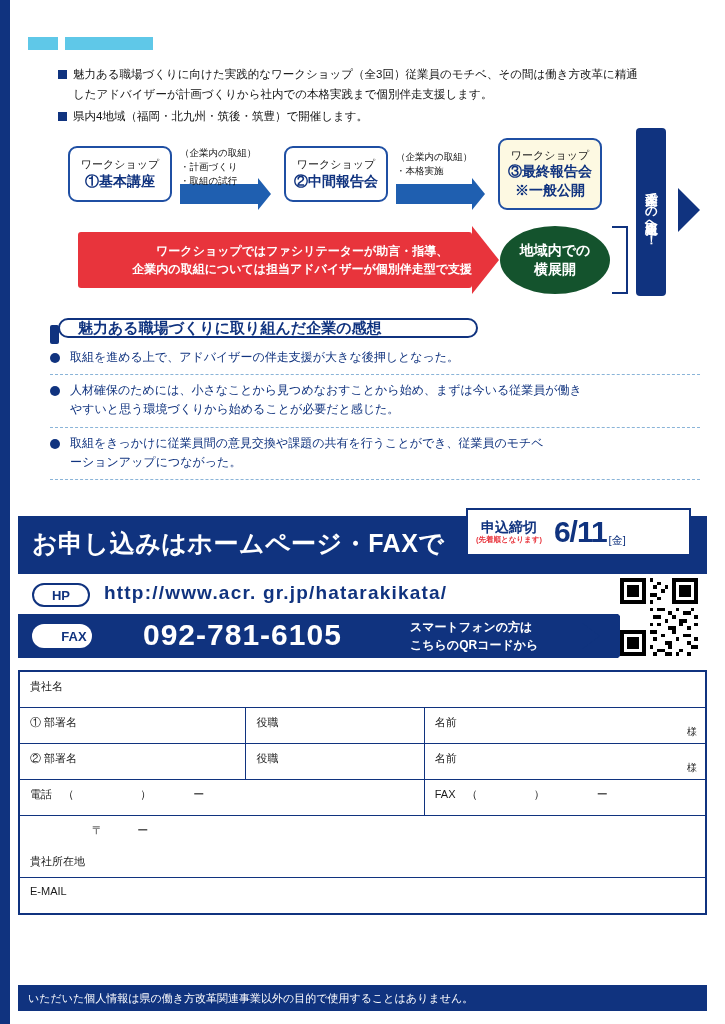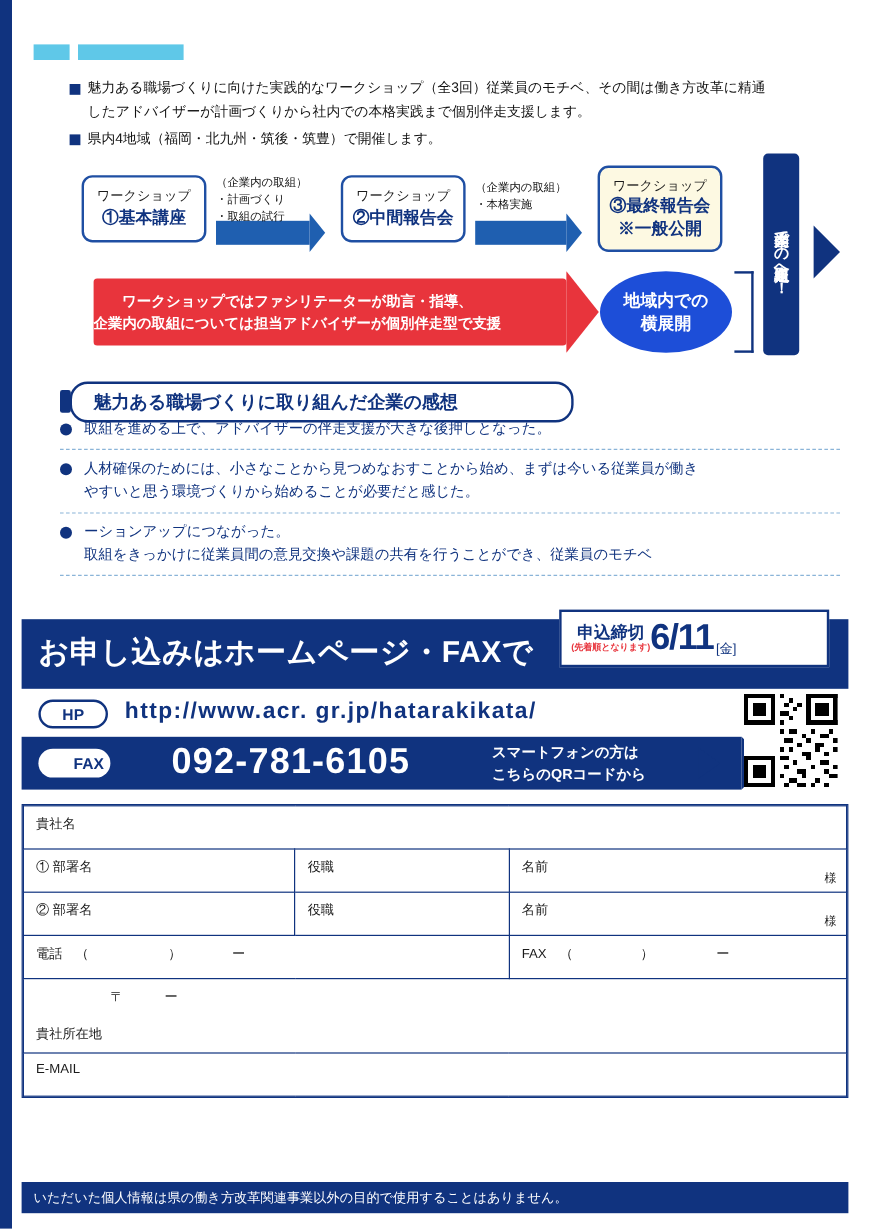--- a/index.html
+++ b/index.html
@@ -68,42 +68,42 @@
     color: #fff; font-size: 12.5px; font-weight: bold;
     writing-mode: vertical-rl; text-orientation: upright;
     display: flex; align-items: center; justify-content: center;
     letter-spacing: 0px; padding: 4px 0;
   }
 
   
   .redarrow {
     position: absolute; left: 78px; top: 232px; width: 394px; height: 56px;
     background: #e8343c; border-radius: 3px;
-    display: flex; align-items: center; justify-content: flex-start; text-align: center;
+    display: flex; align-items: center; justify-content: flex-end; text-align: center;
   }
   .redarrow .txt { color: #fff; font-size: 12px; font-weight: bold; line-height: 1.5; }
   .redarrow::after {
     content: ""; position: absolute; right: -27px; top: -6px;
     border-left: 27px solid #e8343c;
     border-top: 34px solid transparent; border-bottom: 34px solid transparent;
   }
   .ellipse {
     position: absolute; left: 500px; top: 226px; width: 110px; height: 68px;
-    background: #1d4ed8; border-radius: 50%;
+    background: #14532d; border-radius: 50%;
     display: flex; align-items: center; justify-content: center; text-align: center;
     color: #fff; font-size: 14px; font-weight: bold; line-height: 1.35;
   }
   .bracket {
     position: absolute; left: 612px; top: 226px; width: 16px; height: 68px;
     border: 2px solid #10337f; border-left: none;
   }
 
   
   .sec2 {
-    position: absolute; left: 58px; top: 318px; width: 420px; height: 34px;
+    position: absolute; left: 58px; top: 318px; width: 420px; height: 20px;
     border: 2px solid #10337f; border-radius: 15px;
     display: flex; align-items: center; padding-left: 18px;
   }
   .sec2 .t { font-size: 15px; font-weight: bold; color: #10337f; }
   .sec2::before {
     content: ""; position: absolute; left: -10px; top: 5px; width: 9px; height: 19px;
     background: #10337f; border-radius: 2px;
   }
 
   
@@ -126,21 +126,21 @@
     color: #fff; font-size: 25px; font-weight: bold; letter-spacing: 0.5px;
   }
   .deadline {
     position: absolute; left: 466px; top: 508px; width: 225px; height: 48px;
     background: #fff; border: 2px solid #10337f;
     display: flex; align-items: center; padding: 0 8px;
   }
   .dl-left { display: flex; flex-direction: column; align-items: center; line-height: 1.1; }
   .dl-l1 { font-size: 14px; font-weight: bold; color: #10337f; }
   .dl-l2 { font-size: 7.5px; color: #e8343c; font-weight: bold; }
-  .dl-date { font-size: 30px; font-weight: bold; color: #10337f; margin-left: 0; letter-spacing: -1px; }
+  .dl-date { font-size: 30px; font-weight: bold; color: #10337f; margin-left: 12px; letter-spacing: -1px; }
   .dl-day { font-size: 11px; color: #10337f; margin-left: 2px; align-self: flex-end; margin-bottom: 6px; }
 
   
   .hp-pill {
     position: absolute; left: 32px; top: 583px; width: 58px; height: 24px;
     border: 2px solid #10337f; border-radius: 12px;
     display: flex; align-items: center; justify-content: center;
     font-size: 13px; font-weight: bold; color: #10337f;
   }
   .hp-url {
@@ -290,22 +290,22 @@
       <span class="c-dot"></span>
       <div class="c-text">取組を進める上で、アドバイザーの伴走支援が大きな後押しとなった。</div>
     </div>
     <div class="c-item c-sep">
       <span class="c-dot"></span>
       <div class="c-text">人材確保のためには、小さなことから見つめなおすことから始め、まずは今いる従業員が働き</div>
       <div class="c-text">やすいと思う環境づくりから始めることが必要だと感じた。</div>
     </div>
     <div class="c-item c-sep">
       <span class="c-dot"></span>
+      <div class="c-text">取組をきっかけに従業員間の意見交換や課題の共有を行うことができ、従業員のモチベ</div>
       <div class="c-text">ーションアップにつながった。</div>
-      <div class="c-text">取組をきっかけに従業員間の意見交換や課題の共有を行うことができ、従業員のモチベ</div>
     </div>
   </div>
 
   <div class="apply-band"></div>
   <div class="apply-text">お申し込みはホームページ・FAXで</div>
 
   <div class="deadline">
     <div class="dl-left">
       <span class="dl-l1">申込締切</span>
       <span class="dl-l2">(先着順となります)</span>

